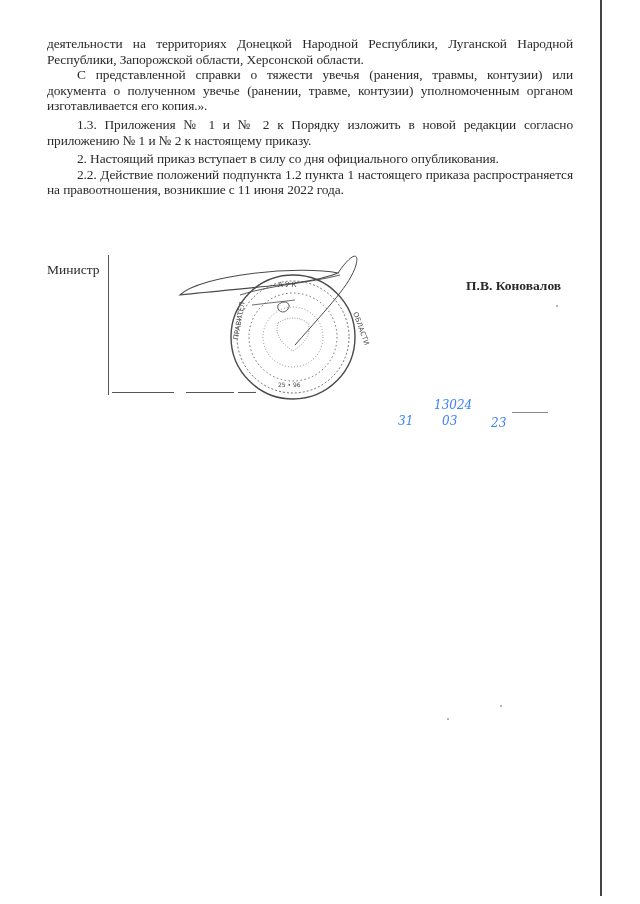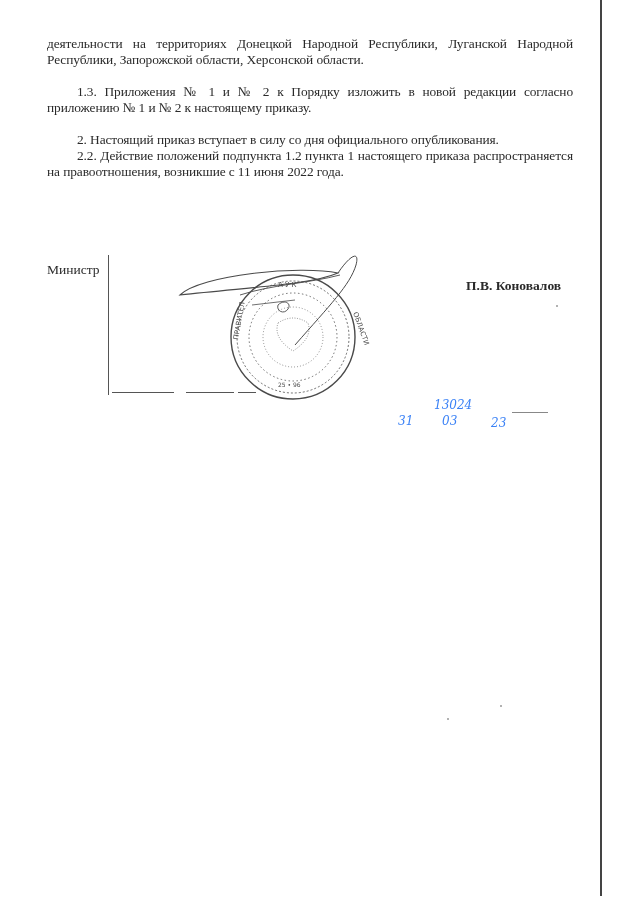--- a/index.html
+++ b/index.html
@@ -4,39 +4,40 @@
 <style>
   html, body { margin: 0; padding: 0; background: #ffffff; }
   body { width: 640px; height: 904px; position: relative; overflow: hidden;
          font-family: "Liberation Serif", "DejaVu Serif", serif; color: #2a2a2a; }
   .page { position: absolute; left: 0; top: 0; width: 640px; height: 708px; }
   .right-rule { position: absolute; left: 600px; top: 0; width: 1.5px; height: 896px; background: #444; }
   .body-text { position: absolute; left: 47px; top: 36px; width: 526px;
                font-size: 13.4px; line-height: 15.6px; letter-spacing: -0.1px; }
   .p { margin: 0; text-align: justify; text-align-last: left; }
   .p.indent { text-indent: 30px; }
-  .p.gap { margin-top: 17px; }
+  .p.gap { margin-top: 3px; }
   .sig-label { position: absolute; left: 47px; top: 262px; font-size: 13.5px; font-weight: normal; }
   .sig-name { position: absolute; left: 466px; top: 278px; font-size: 13.5px; font-weight: bold; }
   .margin-line-v { position: absolute; left: 108px; top: 255px; width: 1px; height: 140px; background: #555; }
   .margin-line-h { position: absolute; top: 392px; height: 1px; background: #555; }
   .stamp { position: absolute; left: 160px; top: 245px; width: 230px; height: 170px; }
   .hand { position: absolute; font-family: "DejaVu Serif", serif; font-style: italic; font-size: 12px; color: #3b82f6; }
   .dash-small { position: absolute; left: 512px; top: 412px; width: 36px; height: 1px; background: #888; }
   .speck { position: absolute; width: 2px; height: 2px; background: #999; border-radius: 1px; }
 </style>
 </head>
 <body>
 
 <div class="page">
 
   <div class="right-rule"></div>
 
   <div class="body-text">
     <p class="p">деятельности на территориях Донецкой Народной Республики, Луганской Народной Республики, Запорожской области, Херсонской области.</p>
+    <p class="p indent">С представленной справки о тяжести увечья (ранения, травмы, контузии) или документа о полученном увечье (ранении, травме, контузии) уполномоченным органом изготавливается его копия.».</p>
     <p class="p indent gap">1.3. Приложения № 1 и № 2 к Порядку изложить в новой редакции согласно приложению № 1 и № 2 к настоящему приказу.</p>
     <p class="p indent gap">2. Настоящий приказ вступает в силу со дня официального опубликования.</p>
     <p class="p indent">2.2. Действие положений подпункта 1.2 пункта 1 настоящего приказа распространяется на правоотношения, возникшие с 11 июня 2022 года.</p>
   </div>
 
   <div class="margin-line-v"></div>
   <div class="margin-line-h" style="left:112px;width:62px;"></div>
   <div class="margin-line-h" style="left:186px;width:48px;"></div>
   <div class="margin-line-h" style="left:238px;width:18px;"></div>
 

